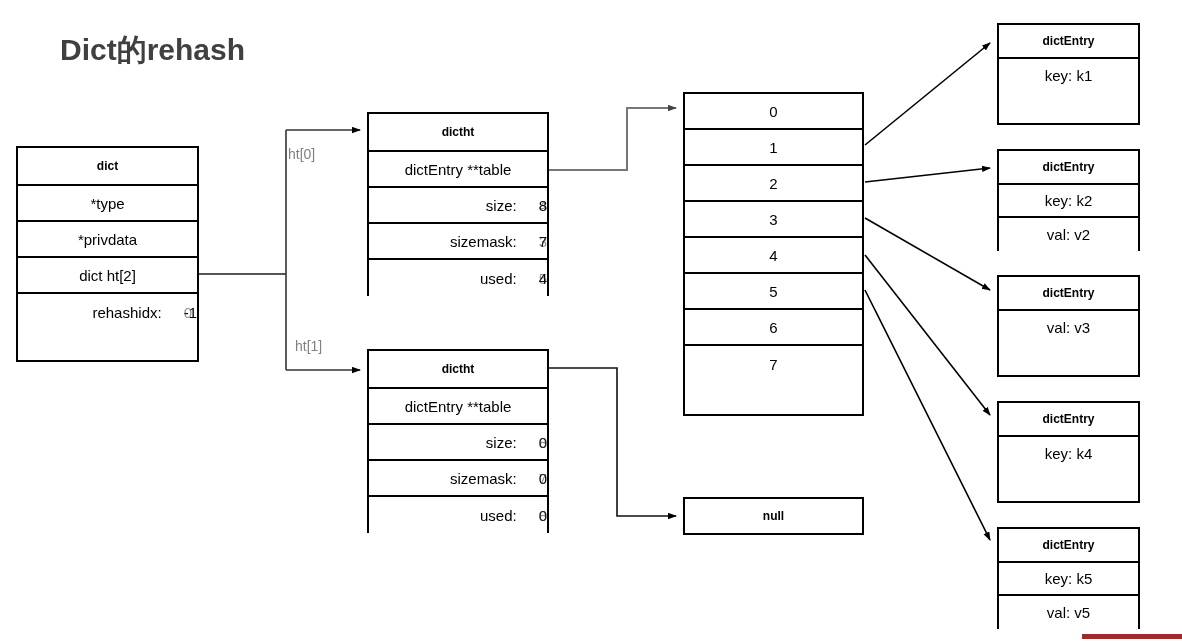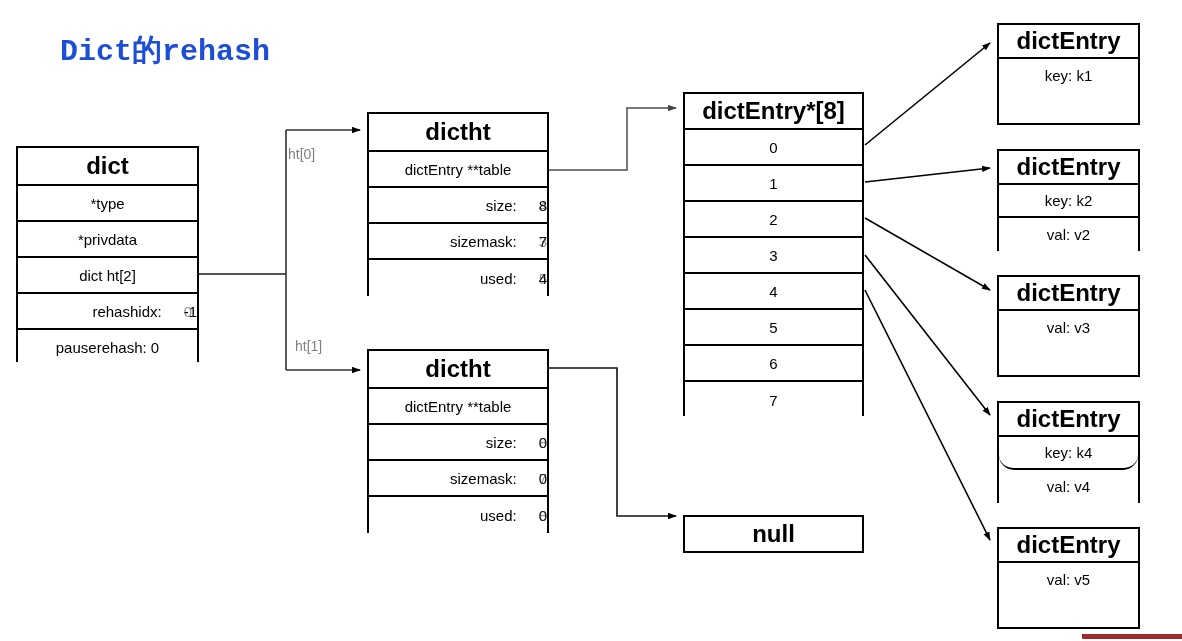--- a/index.html
+++ b/index.html
@@ -42,21 +42,21 @@
     font-size: 15px;
     color: #000000;
     position: relative;
     background: #ffffff;
   }
   .row:last-child {
     border-bottom: none;
   }
   .row.header {
     font-weight: bold;
-    font-size: 24px;
+    font-size: 12px;
   }
   .row.kv {
     justify-content: flex-end;
     padding-left: 14px;
   }
   .kv .k { white-space: nowrap; }
   .kv .v {
     position: relative;
     display: inline-block;
     margin-left: 22px;
@@ -94,21 +94,21 @@
     height: 5px;
     background: #9e2a2b;
     z-index: 3;
   }
 </style>
 </head>
 <body>
 
 <div id="canvas">
 
-  <div class="title" style="color: #1d4ed8; font-family: Liberation Mono, monospace;">Dict的rehash</div>
+  <div class="title" style="color: #404040;">Dict的rehash</div>
 
   <svg class="lines" viewBox="0 0 1182 641">
     <defs>
       <marker id="ah" markerWidth="9" markerHeight="9" refX="8" refY="3.2" orient="auto" markerUnits="userSpaceOnUse">
         <path d="M0,0 L9,3.2 L0,6.4 z" fill="#000000"></path>
       </marker>
       <marker id="ahg" markerWidth="9" markerHeight="9" refX="8" refY="3.2" orient="auto" markerUnits="userSpaceOnUse">
         <path d="M0,0 L9,3.2 L0,6.4 z" fill="#444444"></path>
       </marker>
     </defs>
@@ -137,21 +137,20 @@
     <div class="row" style="height:36px;">*type</div>
     <div class="row" style="height:36px;">*privdata</div>
     <div class="row" style="height:36px;">dict ht[2]</div>
     <div class="row kv" style="height:36px;">
       <span class="k">rehashidx:</span>
       <span class="v">
         <span>-1</span>
         <span class="ghost">0</span>
       </span>
     </div>
-    <div class="row" style="height:34px;">pauserehash: 0</div>
   </div>
 
   <div class="box" style="left:367px; top:112px; width:182px; height:184px;">
     <div class="row header" style="height:38px;">dictht</div>
     <div class="row" style="height:36px;">dictEntry **table</div>
     <div class="row kv" style="height:36px;">
       <span class="k">size:</span>
       <span class="v">
         <span>8</span>
         <span class="ghost">4</span>
@@ -193,32 +192,31 @@
     <div class="row kv" style="height:36px;">
       <span class="k">used:</span>
       <span class="v">
         <span>0</span>
         <span class="ghost">8</span>
       </span>
     </div>
   </div>
 
   <div class="box" style="left:683px; top:92px; width:181px; height:324px;">
-    <div class="row header" style="height:36px;">dictEntry*[8]</div>
     <div class="row" style="height:36px;">0</div>
     <div class="row" style="height:36px;">1</div>
     <div class="row" style="height:36px;">2</div>
     <div class="row" style="height:36px;">3</div>
     <div class="row" style="height:36px;">4</div>
     <div class="row" style="height:36px;">5</div>
     <div class="row" style="height:36px;">6</div>
     <div class="row" style="height:36px;">7</div>
   </div>
 
-  <div class="box" style="left:683px; top:515px; width:181px; height:38px;">
+  <div class="box" style="left:683px; top:497px; width:181px; height:38px;">
     <div class="row header" style="height:34px;">null</div>
   </div>
 
   <div class="box" style="left:997px; top:23px; width:143px; height:102px;">
     <div class="row header" style="height:34px;">dictEntry</div>
     <div class="row" style="height:33px;">key: k1</div>
   </div>
 
   <div class="box" style="left:997px; top:149px; width:143px; height:102px;">
     <div class="row header" style="height:34px;">dictEntry</div>
@@ -227,23 +225,23 @@
   </div>
 
   <div class="box" style="left:997px; top:275px; width:143px; height:102px;">
     <div class="row header" style="height:34px;">dictEntry</div>
     <div class="row" style="height:33px;">val: v3</div>
   </div>
 
   <div class="box" style="left:997px; top:401px; width:143px; height:102px;">
     <div class="row header" style="height:34px;">dictEntry</div>
     <div class="row" style="height:33px;border-radius:15px;">key: k4</div>
-    <div class="row" style="height:33px;">val: v4</div>
   </div>
 
   <div class="box" style="left:997px; top:527px; width:143px; height:102px;">
     <div class="row header" style="height:34px;">dictEntry</div>
+    <div class="row" style="height:33px;">key: k5</div>
     <div class="row" style="height:33px;">val: v5</div>
   </div>
 
   <div class="bottom-bar" style="background: rgb(158, 42, 43);"></div>
 
 </div>
 
 </body></html>

